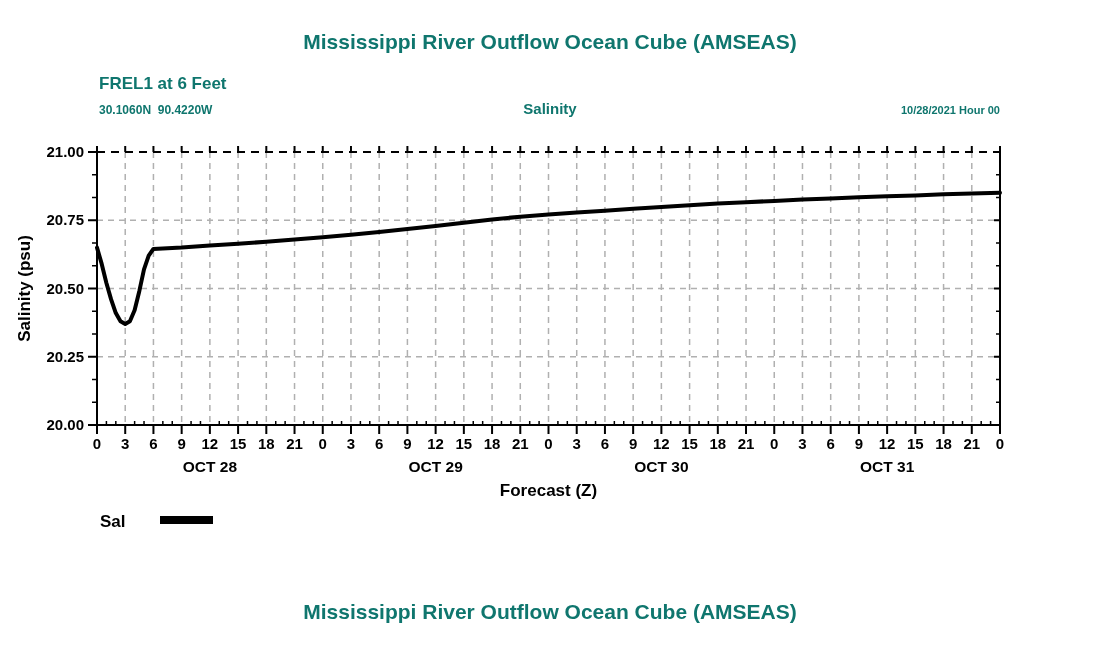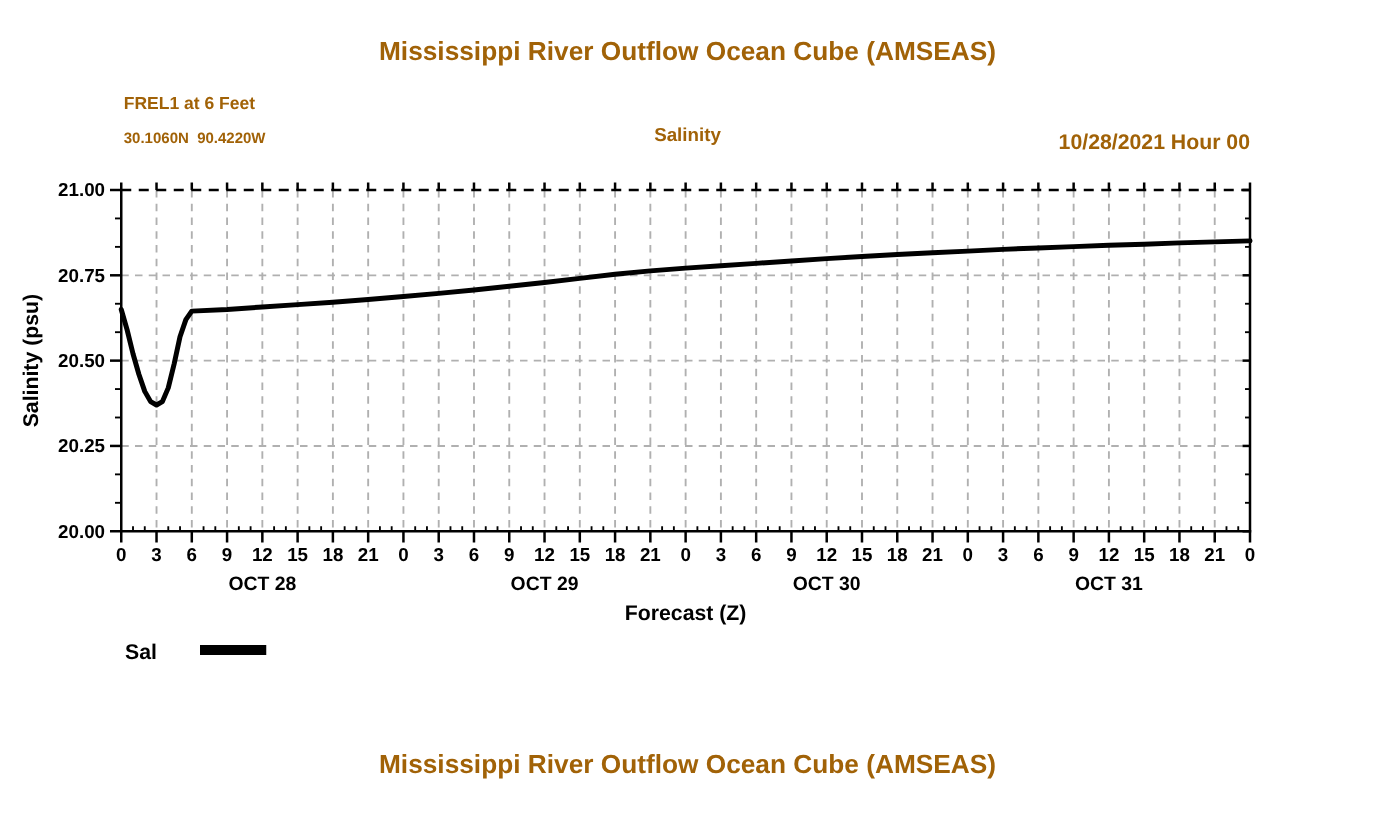--- a/index.html
+++ b/index.html
@@ -1,24 +1,24 @@
 <!DOCTYPE html>
 <html><head>
 <meta charset="utf-8">
 <style>
   html,body{margin:0;padding:0;background:#ffffff;}
   .page{position:relative;width:1100px;height:650px;background:#ffffff;overflow:hidden;
-        font-family:"Liberation Sans",sans-serif;color:#a16207;}
+        font-family:"Liberation Sans",sans-serif;color:#0f766e;}
   .t{position:absolute;font-weight:700;}
   .center{left:0;width:1100px;text-align:center;}
   #top-title{top:30px;font-size:21px;}
-  #station{left:99px;top:74px;font-size:14px;}
+  #station{left:99px;top:74px;font-size:17px;}
   #coords{left:99px;top:103px;font-size:12px;white-space:pre;}
   #panel-title{top:100px;font-size:15px;}
-  #run-label{right:100px;top:104px;font-size:17px;}
+  #run-label{right:100px;top:104px;font-size:11px;}
   #bottom-title{top:600px;font-size:21px;}
   #plot-svg{position:absolute;left:0;top:0;}
   #plot-svg text{font-family:"Liberation Sans",sans-serif;font-weight:700;fill:#000;}
   #plot-svg .tick{font-size:15px;}
   #plot-svg .day{font-size:15.5px;}
   #plot-svg .ax{font-size:17px;}
 </style>
 </head>
 <body>
 

